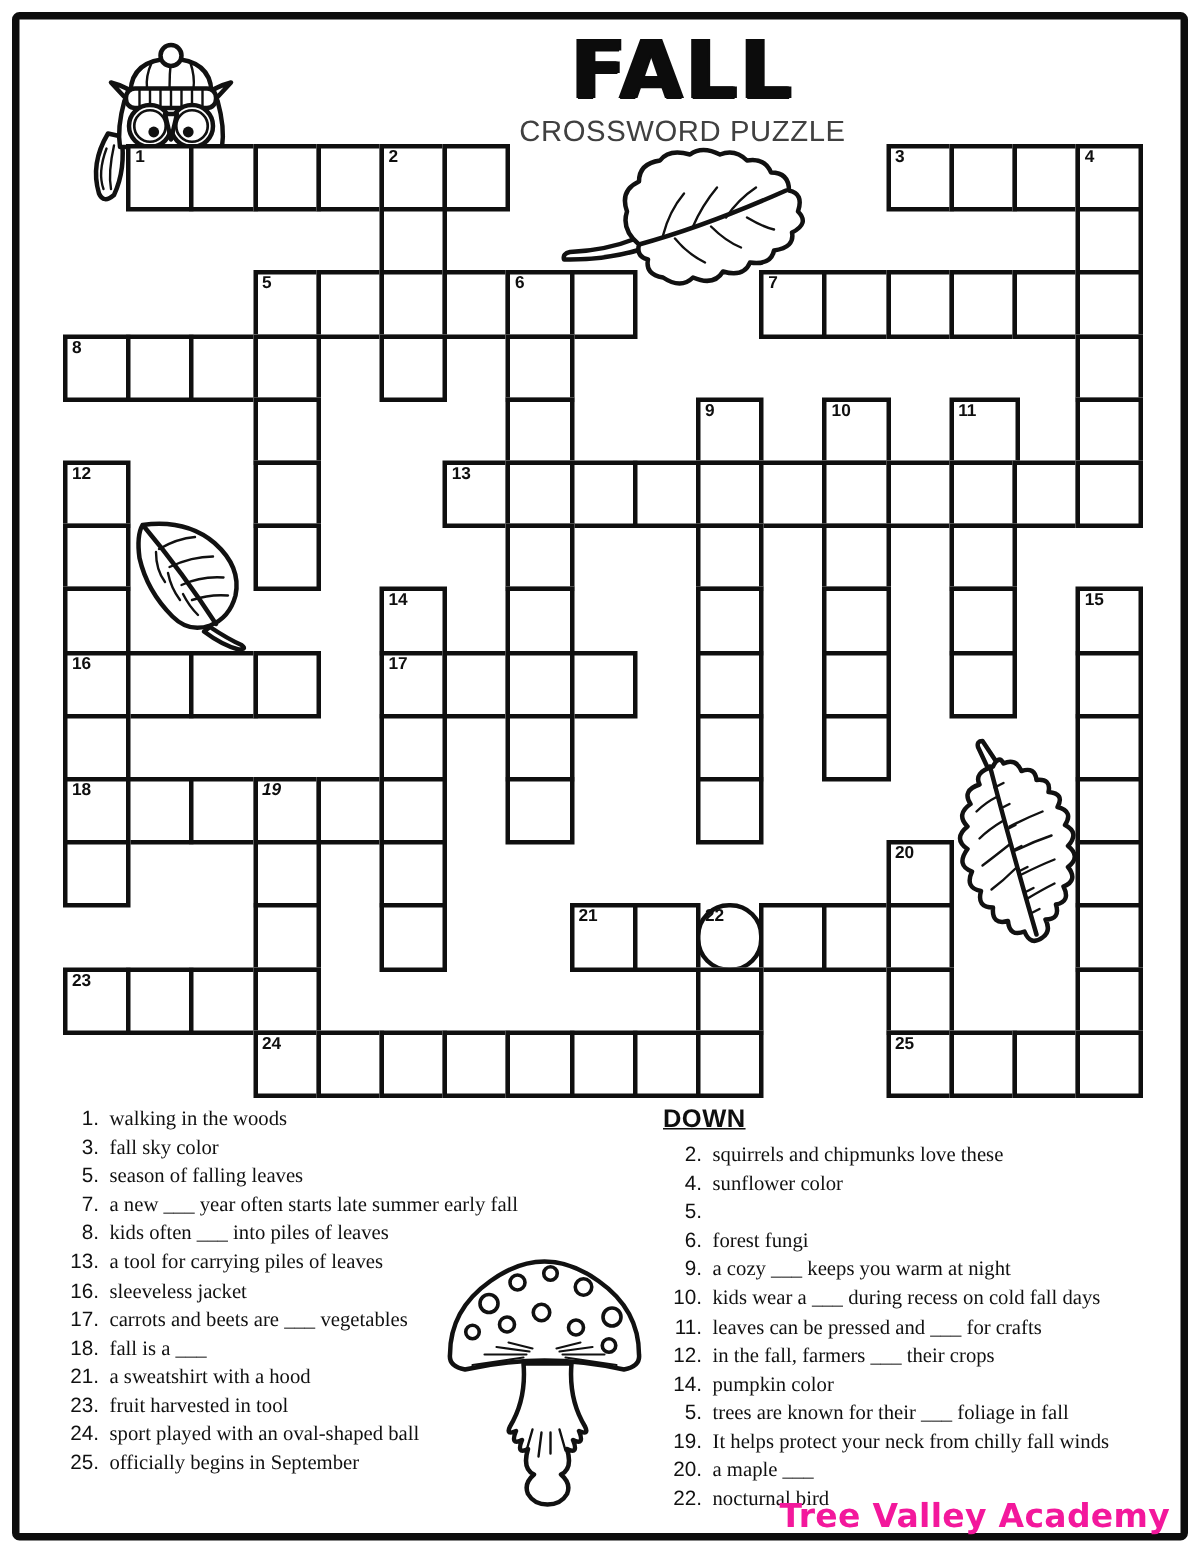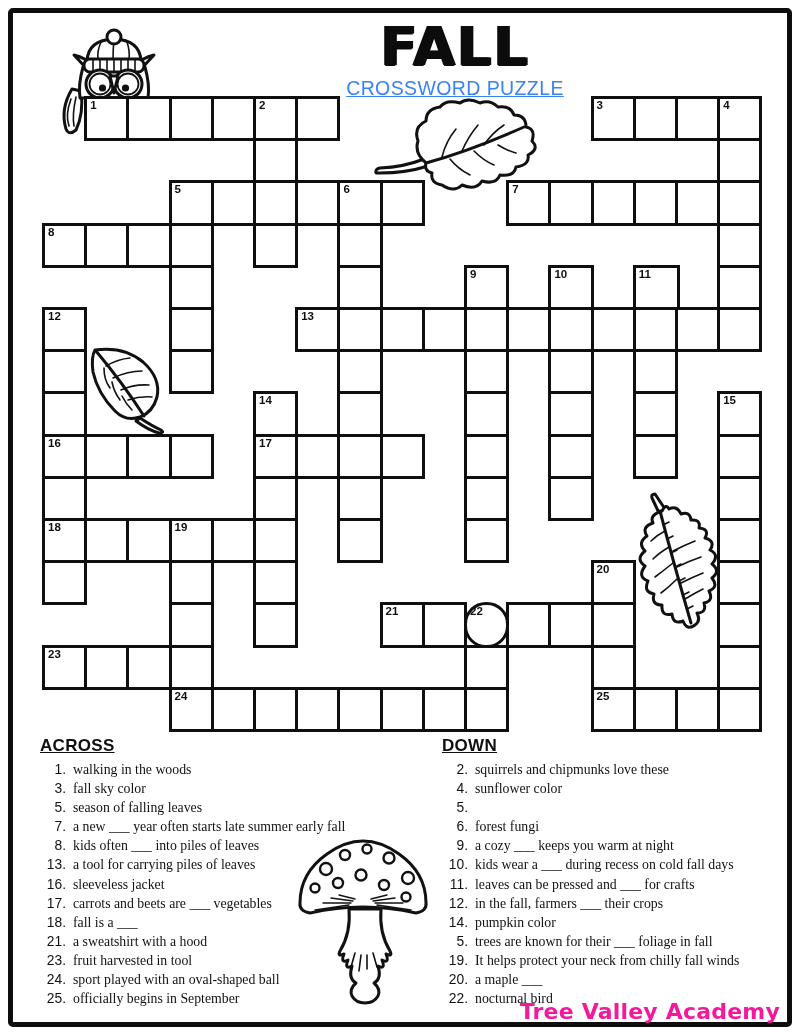--- a/index.html
+++ b/index.html
@@ -5,21 +5,21 @@
   html,body{margin:0;padding:0;background:#fff;}
   #page{position:relative;width:800px;height:1035px;background:#fff;overflow:hidden;
         font-family:"Liberation Sans",sans-serif;color:#111;}
   #frame{position:absolute;left:8px;top:8px;width:774px;height:1009px;
          border:5px solid #0d0d0d;border-radius:5px;}
   
   #title-block{position:absolute;left:305px;top:20px;width:300px;text-align:center;z-index:4;}
   #title{font-family:"DejaVu Sans",sans-serif;font-weight:bold;font-size:54px;line-height:1.0;
          letter-spacing:2px;color:#0c0c0c;
          text-shadow:1.5px 0 #0c0c0c,-1px 0 #0c0c0c,0 1px #0c0c0c;}
-  #subtitle{font-size:19.5px;letter-spacing:.4px;margin-top:3px;color:#3b82f6;text-decoration:underline;}
+  #subtitle{font-size:19.5px;letter-spacing:.4px;margin-top:3px;color:#404040;}
   
   #grid{position:absolute;z-index:2;}
   .cell{position:absolute;box-sizing:border-box;background:#fff;border:3px solid #0f0f0f;}
   .cnum{position:absolute;top:0px;left:3px;font-size:11.5px;font-weight:bold;color:#0f0f0f;}
   
   .deco{position:absolute;}
   
   .clue-col{position:absolute;z-index:2;}
   .clue-heading{font-size:17px;font-weight:bold;text-decoration:underline;
                 letter-spacing:.3px;margin:0 0 4px 2px;color:#0f0f0f;}
@@ -180,21 +180,21 @@
       <div class="cell" style="left: 211px; top: 379.8px; width: 45.2px; height: 45.2px;"></div>
       <div class="cell" style="left: 295.4px; top: 379.8px; width: 45.2px; height: 45.2px;"></div>
       <div class="cell" style="left: 422px; top: 379.8px; width: 45.2px; height: 45.2px;"></div>
       <div class="cell" style="left: 506.4px; top: 379.8px; width: 45.2px; height: 45.2px;"></div>
       <div class="cell" style="left: 675.2px; top: 379.8px; width: 45.2px; height: 45.2px;"></div>
       <div class="cell" style="left: 0px; top: 422px; width: 45.2px; height: 45.2px;">
         <span class="cnum">18</span>
       </div>
       <div class="cell" style="left: 42.2px; top: 422px; width: 45.2px; height: 45.2px;"></div>
       <div class="cell" style="left: 84.4px; top: 422px; width: 45.2px; height: 45.2px;"></div>
-      <div class="cell" style="left: 126.6px; top: 422px; width: 45.2px; height: 45.2px;">
+      <div class="cell" style="left: 126.6px; top: 422px; width: 45.2px; height: 45.2px; font-style: italic;">
         <span class="cnum">19</span>
       </div>
       <div class="cell" style="left: 168.8px; top: 422px; width: 45.2px; height: 45.2px;"></div>
       <div class="cell" style="left: 211px; top: 422px; width: 45.2px; height: 45.2px;"></div>
       <div class="cell" style="left: 295.4px; top: 422px; width: 45.2px; height: 45.2px;"></div>
       <div class="cell" style="left: 422px; top: 422px; width: 45.2px; height: 45.2px;"></div>
       <div class="cell" style="left: 675.2px; top: 422px; width: 45.2px; height: 45.2px;"></div>
       <div class="cell" style="left: 0px; top: 464.2px; width: 45.2px; height: 45.2px;"></div>
       <div class="cell" style="left: 126.6px; top: 464.2px; width: 45.2px; height: 45.2px;"></div>
       <div class="cell" style="left: 211px; top: 464.2px; width: 45.2px; height: 45.2px;"></div>
@@ -301,21 +301,20 @@
       <circle cx="115" cy="45" r="6" stroke-width="2.4"></circle>
       <circle cx="22" cy="55" r="4.5" stroke-width="2.4"></circle>
       <circle cx="45" cy="50" r="5" stroke-width="2.4"></circle>
       <circle cx="68" cy="42" r="5.5" stroke-width="2.4"></circle>
       <circle cx="91" cy="52" r="5" stroke-width="2.4"></circle>
       <circle cx="113" cy="64" r="4.5" stroke-width="2.4"></circle>
     </g>
   </svg>
 
   <div class="clue-col" style="left:38px;top:736px;width:400px;">
-    <div class="clue-heading">ACROSS</div>
     <div>
         <div class="clue">
           <span class="clue-num">1.</span>
           <span class="clue-text">walking in the woods</span>
         </div>
         <div class="clue">
           <span class="clue-num">3.</span>
           <span class="clue-text">fall sky color</span>
         </div>
         <div class="clue">

